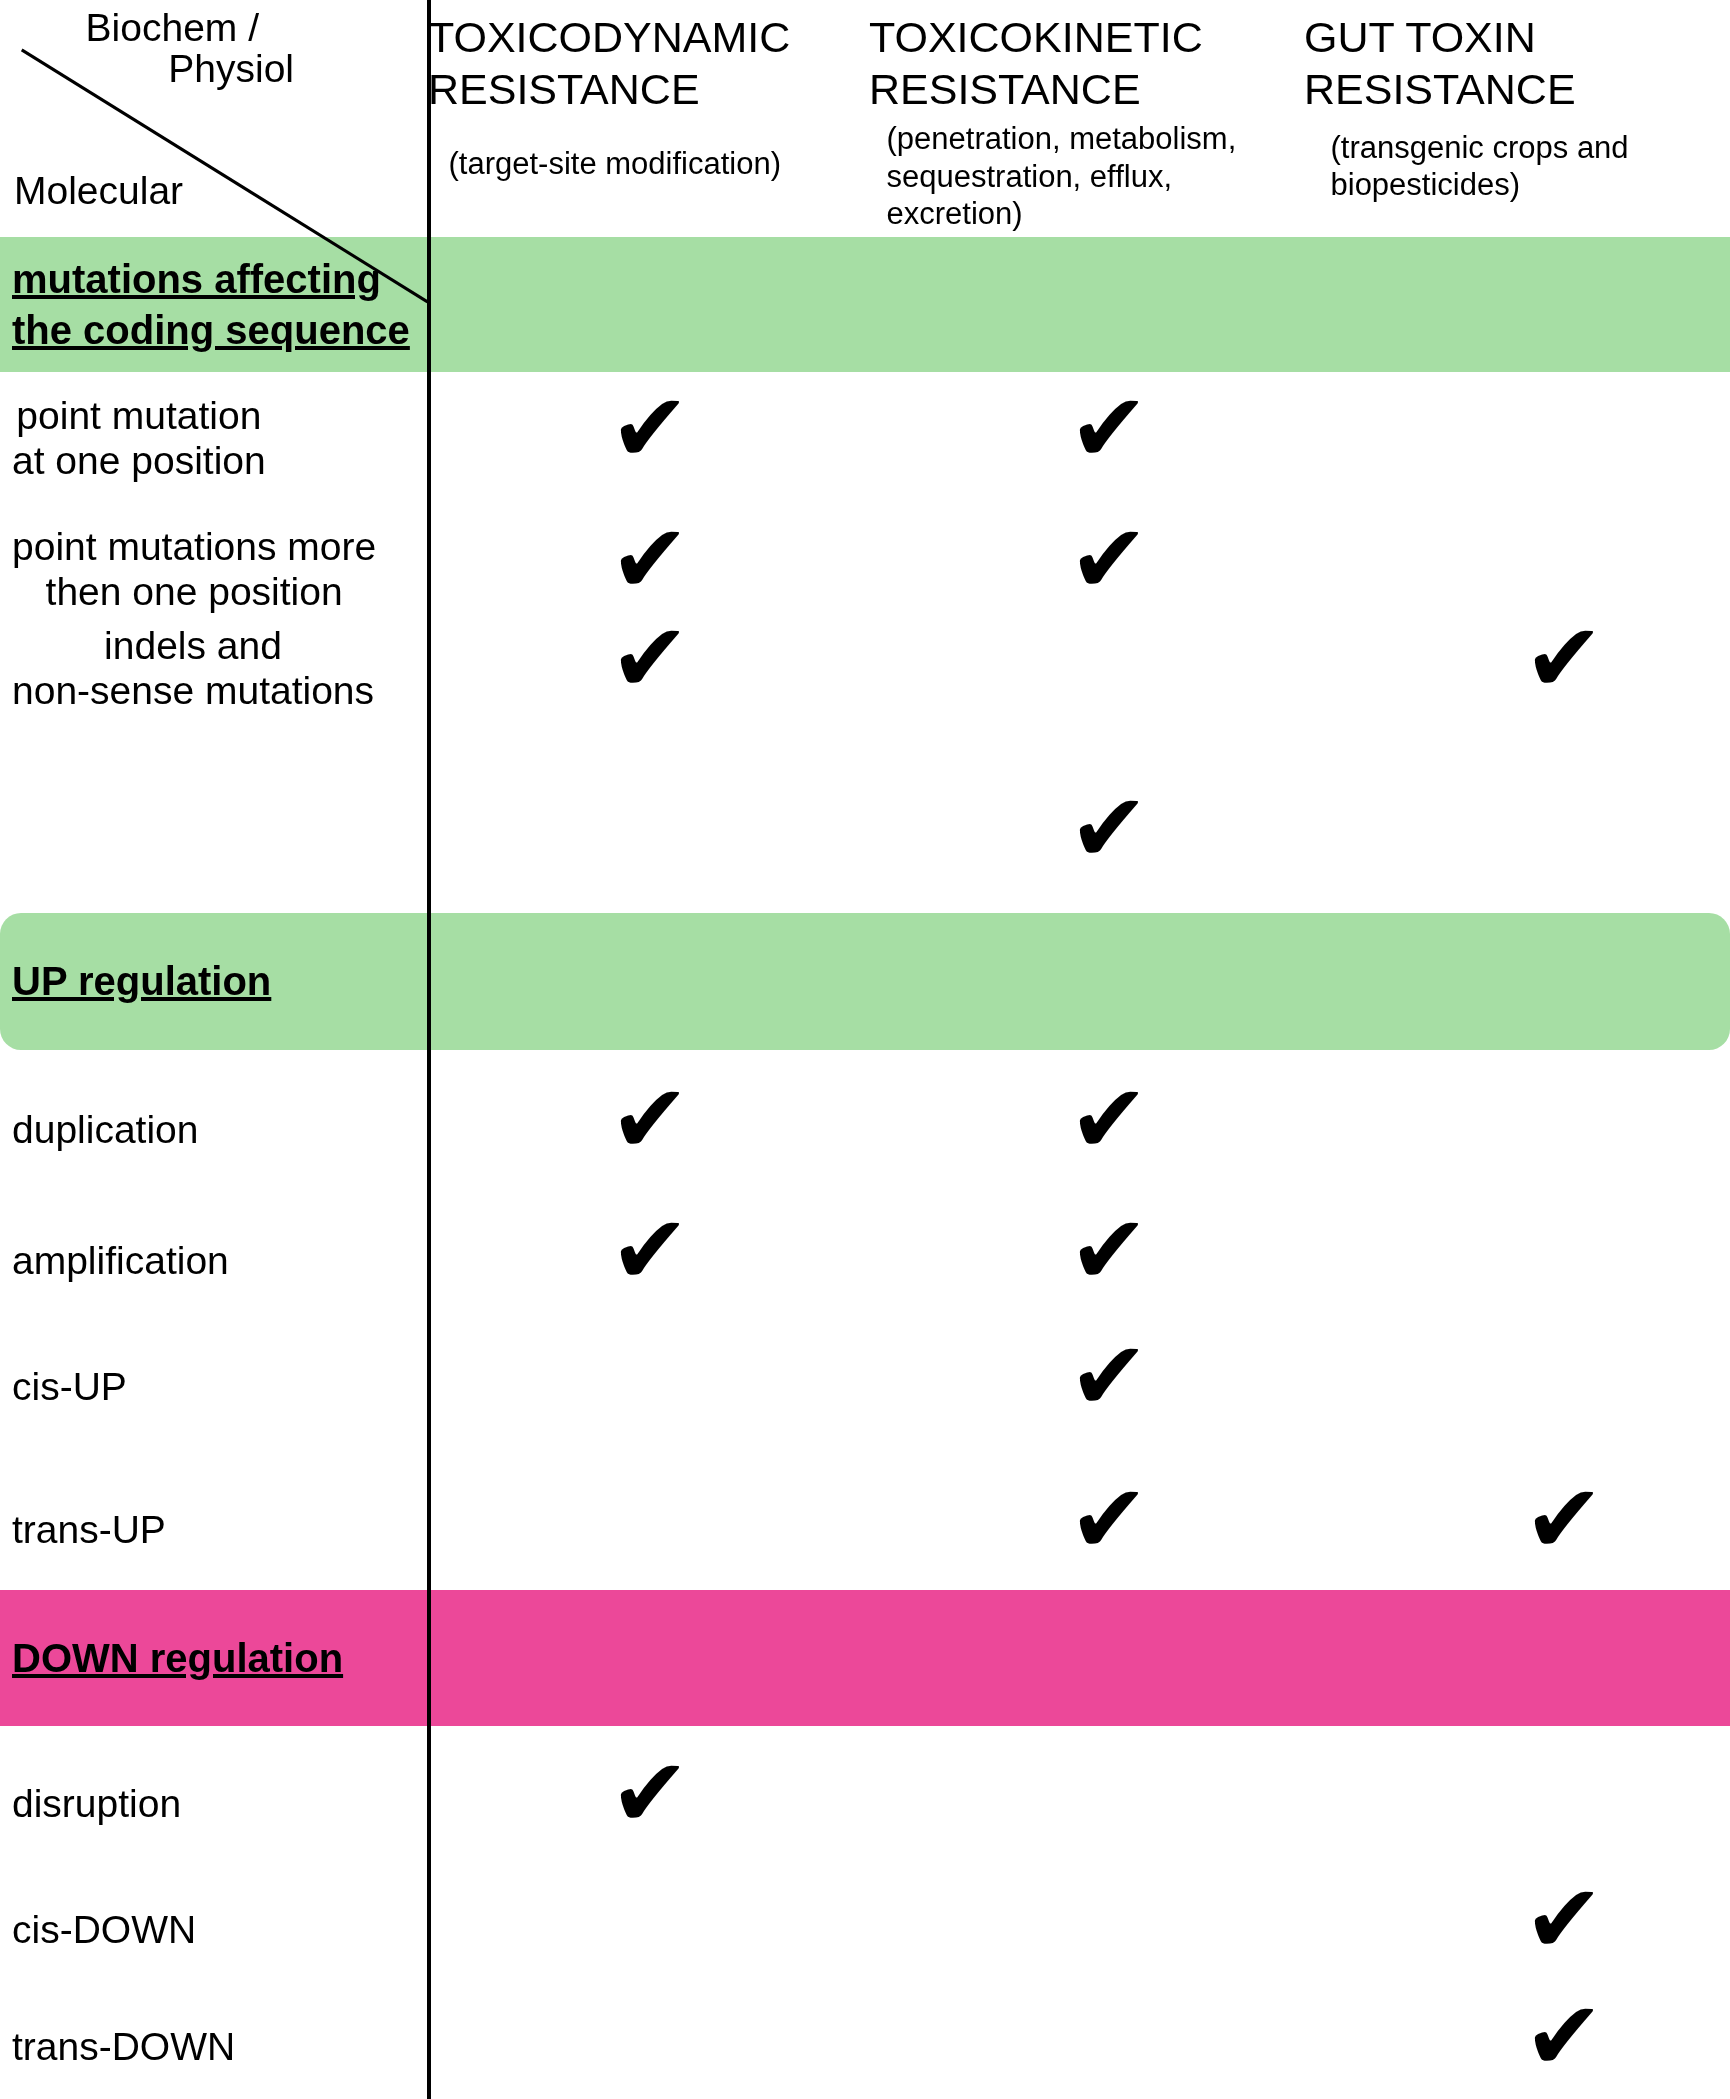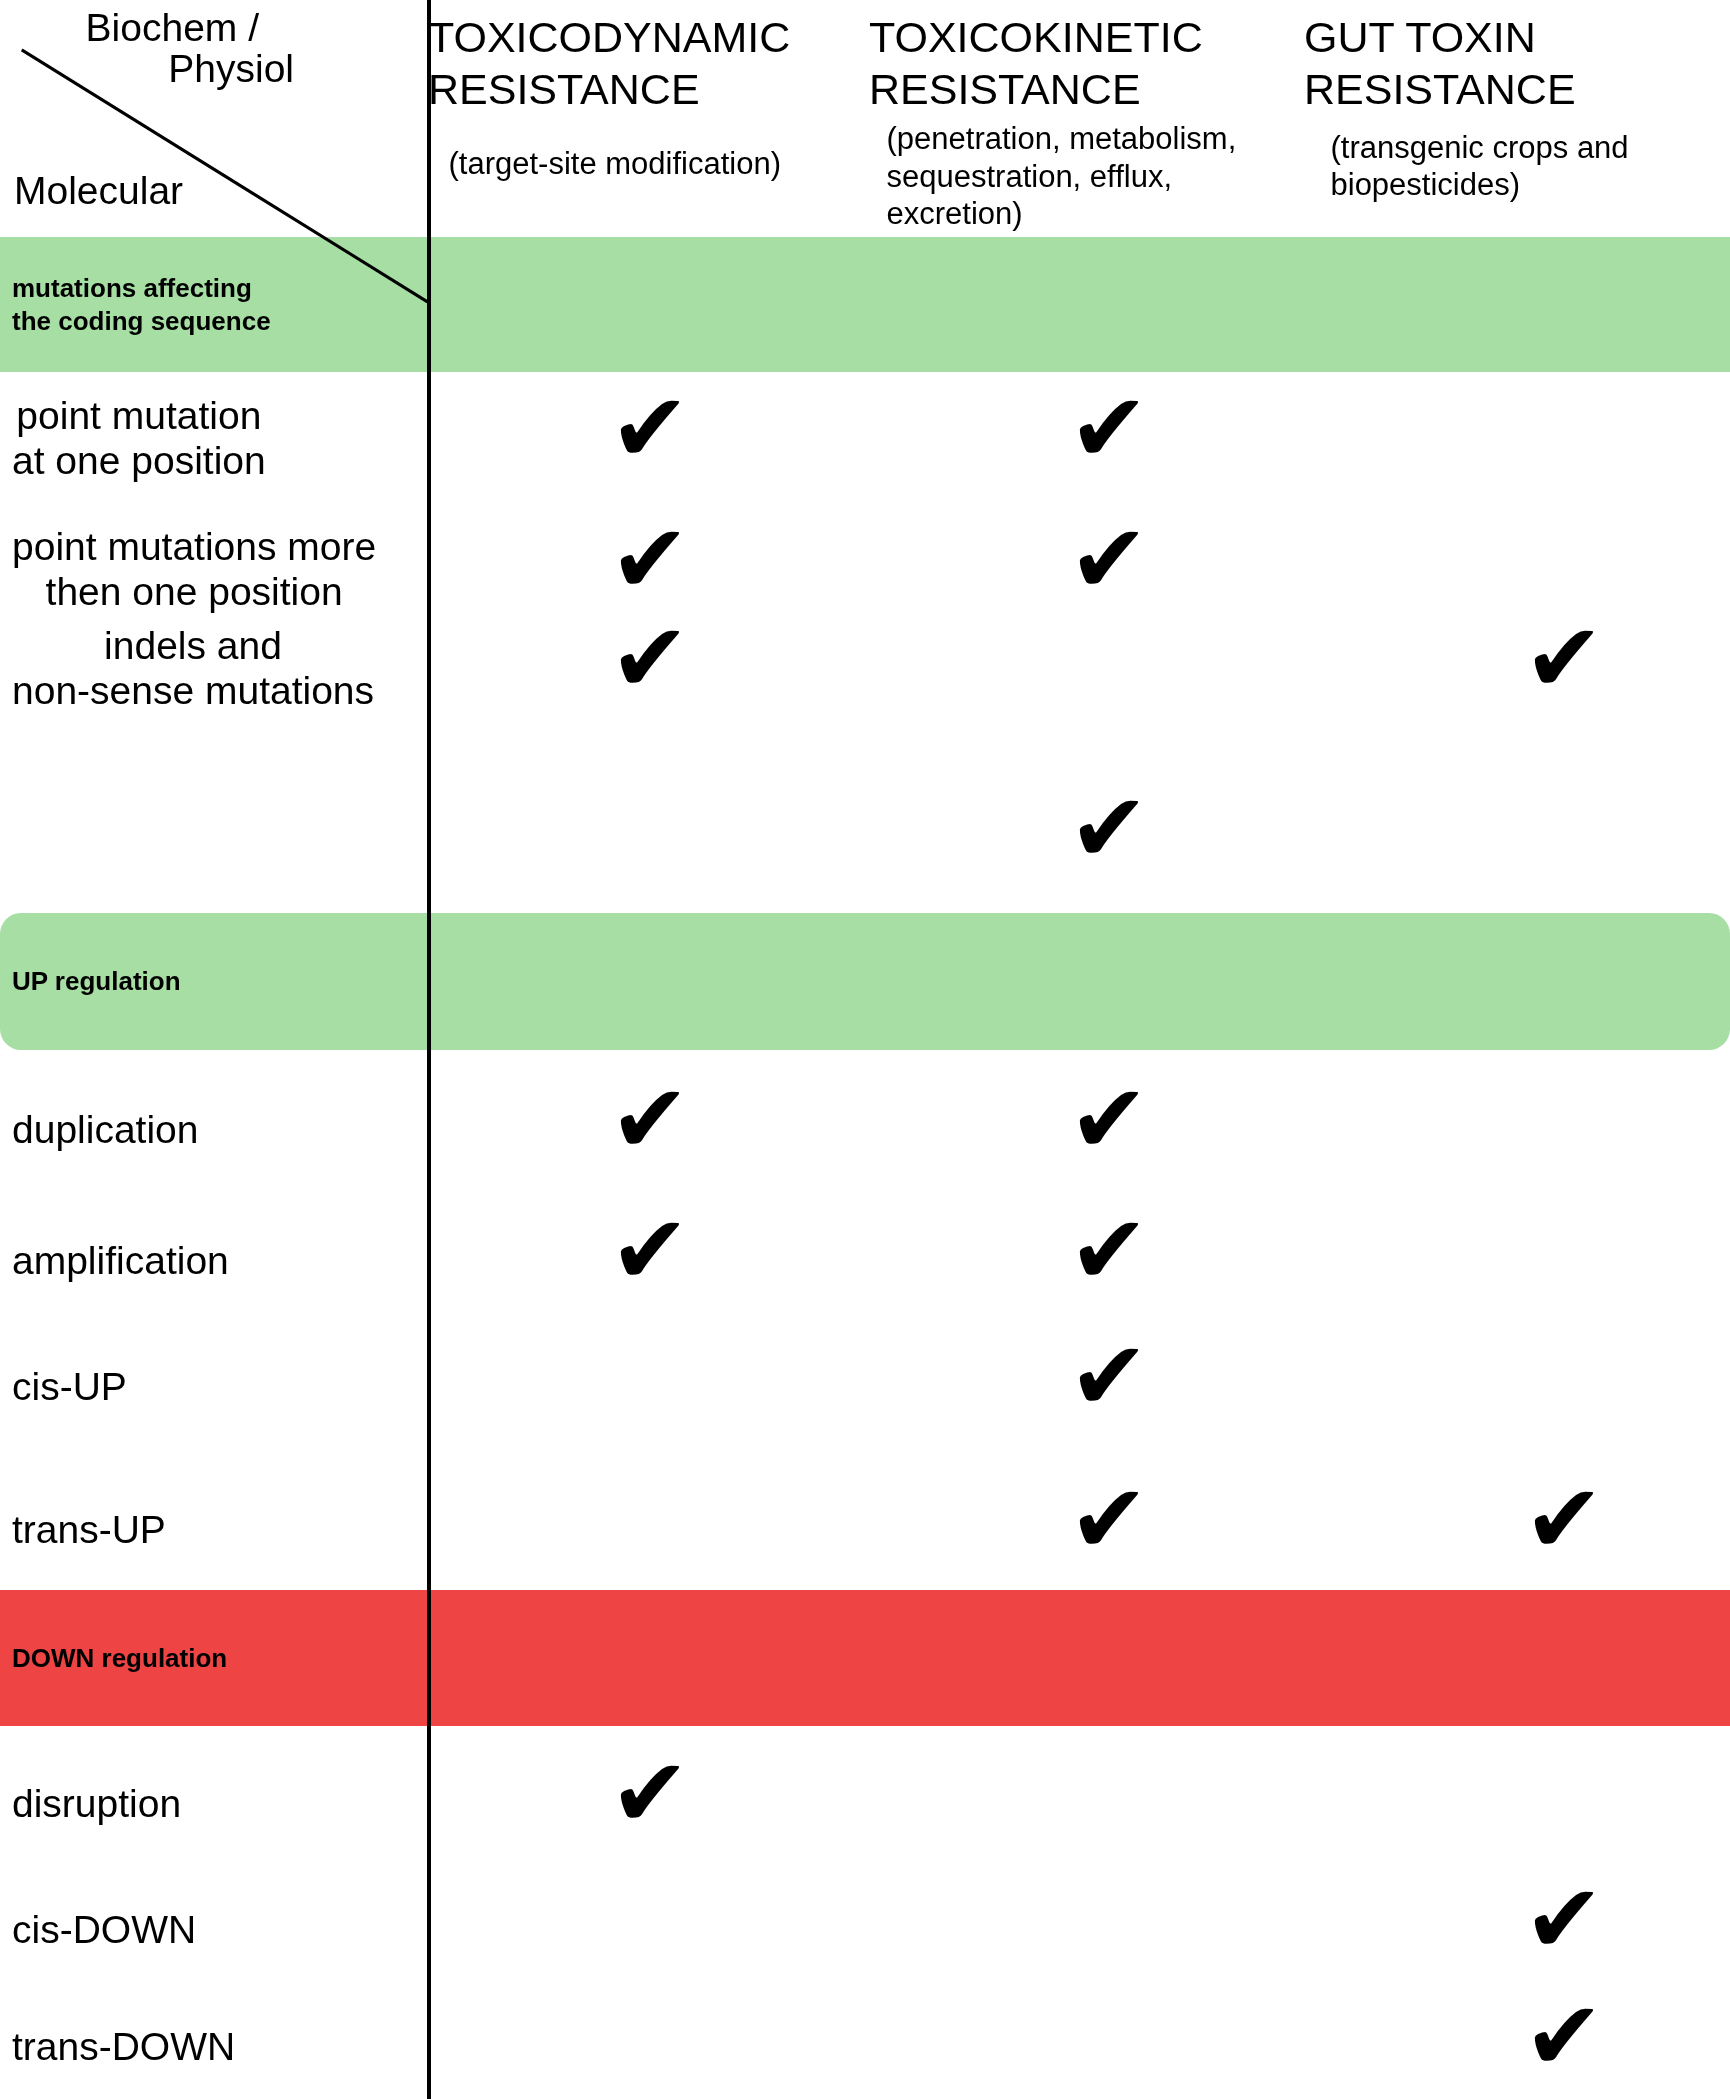--- a/index.html
+++ b/index.html
@@ -27,22 +27,22 @@
     font-size:43px;line-height:1.2;white-space:pre-line;letter-spacing:0;
   }
   .colsub{
     font-size:31px;line-height:1.2;margin-left:auto;margin-right:auto;
   }
   .band{
     position:absolute;left:0;width:1730px;z-index:1;
     display:flex;align-items:center;
   }
   .bandlabel{
-    font-size:26px;font-weight:bold;line-height:1.26;
-    padding-left:12px;white-space:pre-line;
+    font-size:40px;font-weight:bold;line-height:1.26;
+    padding-left:12px;white-space:pre-line;text-decoration:underline;
   }
   .row{position:absolute;left:0;width:1730px;z-index:2;}
   .rowlabel{
     position:absolute;left:12px;top:50%;transform:translateY(-50%);
     font-size:39px;line-height:1.17;white-space:pre-line;text-align:center;
   }
   .check{
     position:absolute;top:calc(50% - 10.4px);transform:translate(-50%,-50%);
     font-family:"DejaVu Sans",sans-serif;
     font-size:96px;color:#000;line-height:1;
@@ -54,21 +54,21 @@
 
 <div class="canvas">
 
   <div class="band" style="top:237px;height:135px;background:#a6dea4;">
     <div class="bandlabel">mutations affecting
 the coding sequence</div>
   </div>
   <div class="band" style="top:913px;height:137px;background:#a6dea4;border-radius:21px;">
     <div class="bandlabel">UP regulation</div>
   </div>
-  <div class="band" style="top:1590px;height:136px;background:#ef4444;">
+  <div class="band" style="top:1590px;height:136px;background:#ec4899;">
     <div class="bandlabel">DOWN regulation</div>
   </div>
 
   <div class="vline"></div>
 
   <svg class="diag-svg" width="1730" height="2100" viewBox="0 0 1991 2416">
     <line x1="25" y1="57" x2="492" y2="347" stroke="#000000" stroke-width="3.5"></line>
   </svg>
 
   <div class="corner-label corner-biochem">Biochem /</div>

